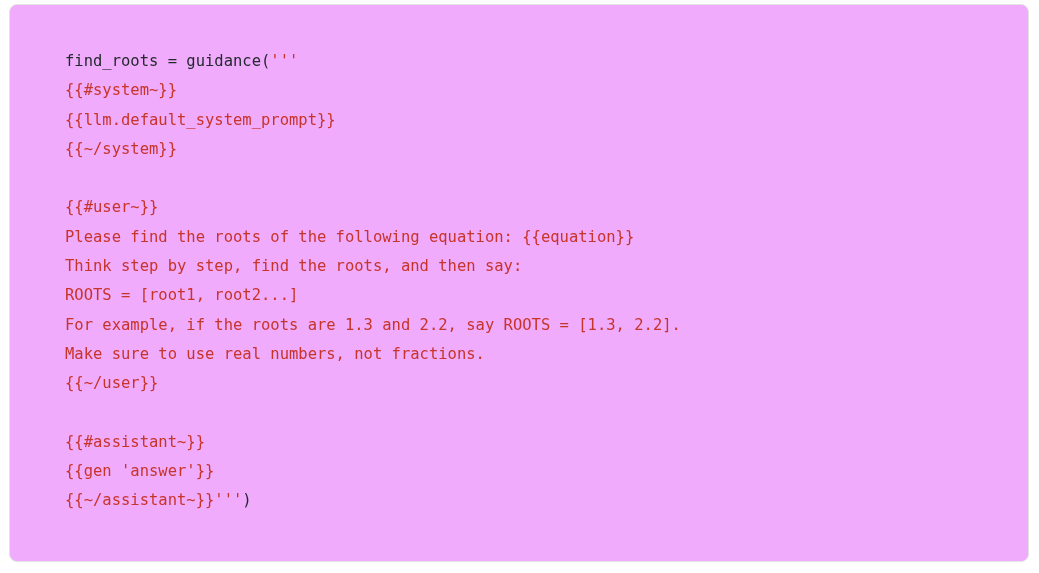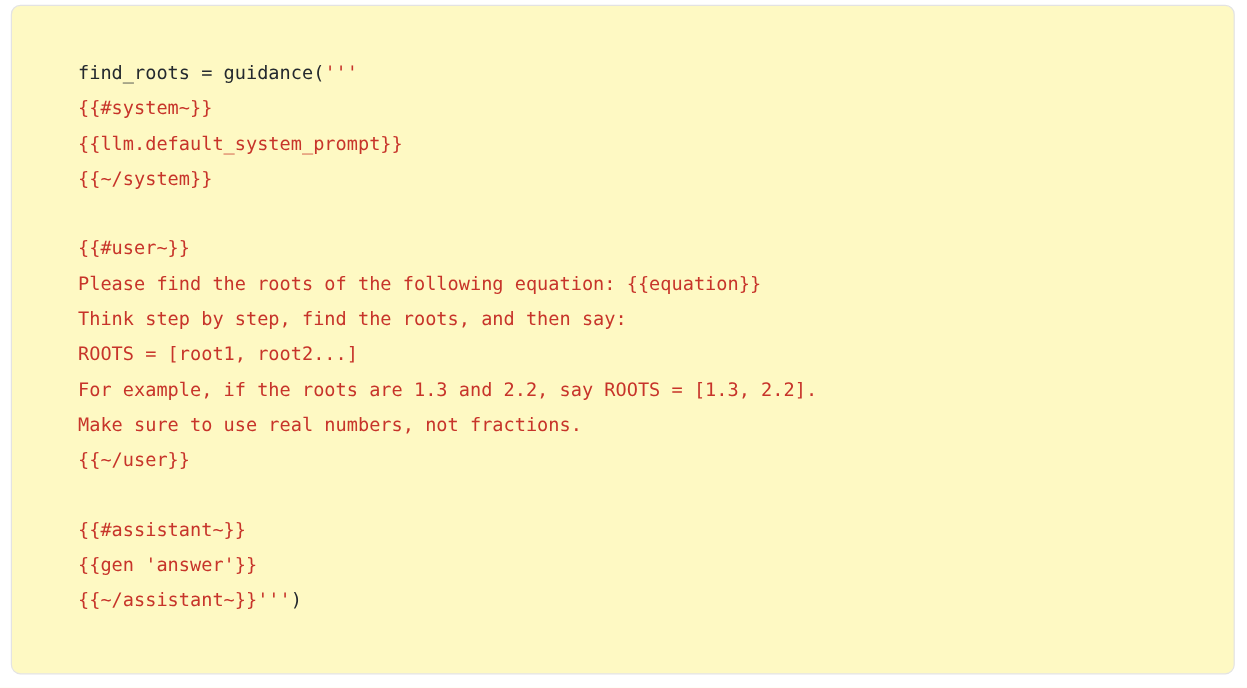--- a/index.html
+++ b/index.html
@@ -45,15 +45,15 @@
     white-space: pre;
   }
 
   
   .tok-plain   { color: #24292e; }
   .tok-string  { color: #c7342a; }
 </style>
 </head>
 <body>
 
-<div id="code-card" style="background: #fef9c3; border-color: rgb(227, 227, 227);">
+<div id="code-card" style="background: #f0abfc; border-color: rgb(227, 227, 227);">
   <pre id="code-block"><span class="ln"><span class="tok-plain" style="color: rgb(36, 41, 46);">find_roots = guidance(</span><span class="tok-string" style="color: rgb(199, 52, 42);">'''</span></span><span class="ln"><span class="tok-string" style="color: rgb(199, 52, 42);">{{#system~}}</span></span><span class="ln"><span class="tok-string" style="color: rgb(199, 52, 42);">{{llm.default_system_prompt}}</span></span><span class="ln"><span class="tok-string" style="color: rgb(199, 52, 42);">{{~/system}}</span></span><span class="ln">&nbsp;</span><span class="ln"><span class="tok-string" style="color: rgb(199, 52, 42);">{{#user~}}</span></span><span class="ln"><span class="tok-string" style="color: rgb(199, 52, 42);">Please find the roots of the following equation: {{equation}}</span></span><span class="ln"><span class="tok-string" style="color: rgb(199, 52, 42);">Think step by step, find the roots, and then say:</span></span><span class="ln"><span class="tok-string" style="color: rgb(199, 52, 42);">ROOTS = [root1, root2...]</span></span><span class="ln"><span class="tok-string" style="color: rgb(199, 52, 42);">For example, if the roots are 1.3 and 2.2, say ROOTS = [1.3, 2.2].</span></span><span class="ln"><span class="tok-string" style="color: rgb(199, 52, 42);">Make sure to use real numbers, not fractions.</span></span><span class="ln"><span class="tok-string" style="color: rgb(199, 52, 42);">{{~/user}}</span></span><span class="ln">&nbsp;</span><span class="ln"><span class="tok-string" style="color: rgb(199, 52, 42);">{{#assistant~}}</span></span><span class="ln"><span class="tok-string" style="color: rgb(199, 52, 42);">{{gen 'answer'}}</span></span><span class="ln"><span class="tok-string" style="color: rgb(199, 52, 42);">{{~/assistant~}}</span><span class="tok-string" style="color: rgb(199, 52, 42);">'''</span><span class="tok-plain" style="color: rgb(36, 41, 46);">)</span></span></pre>
 </div>
 
 </body></html>

